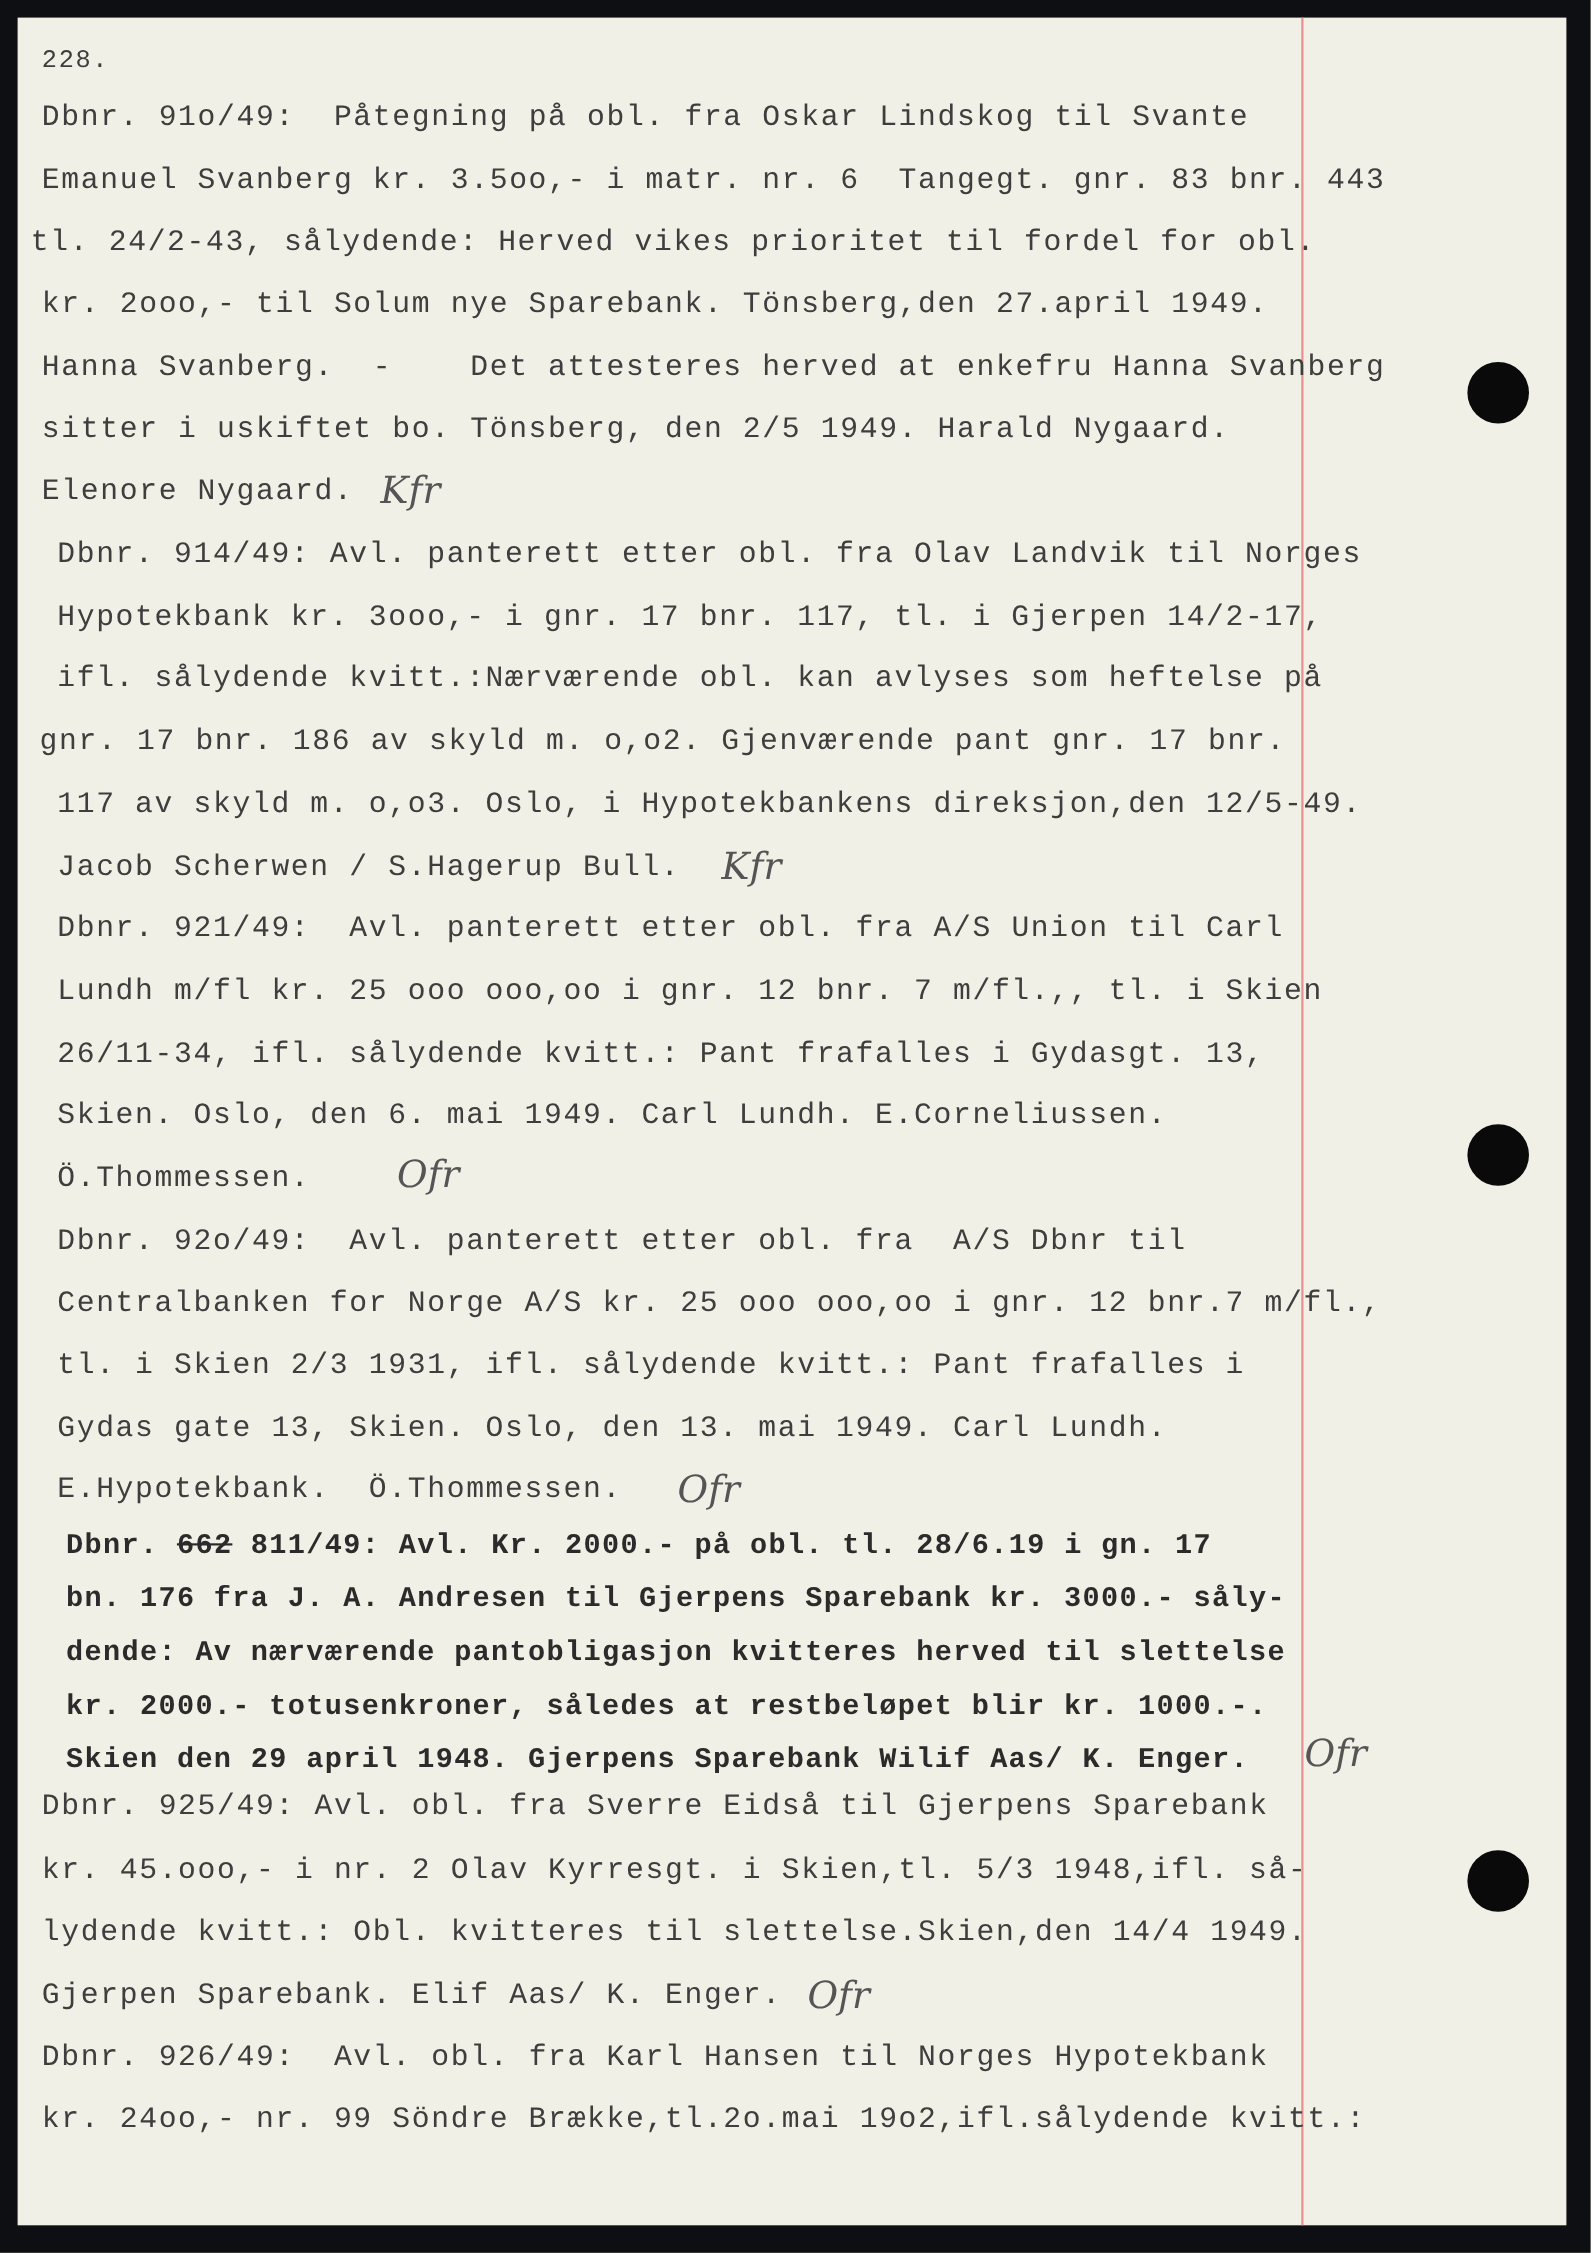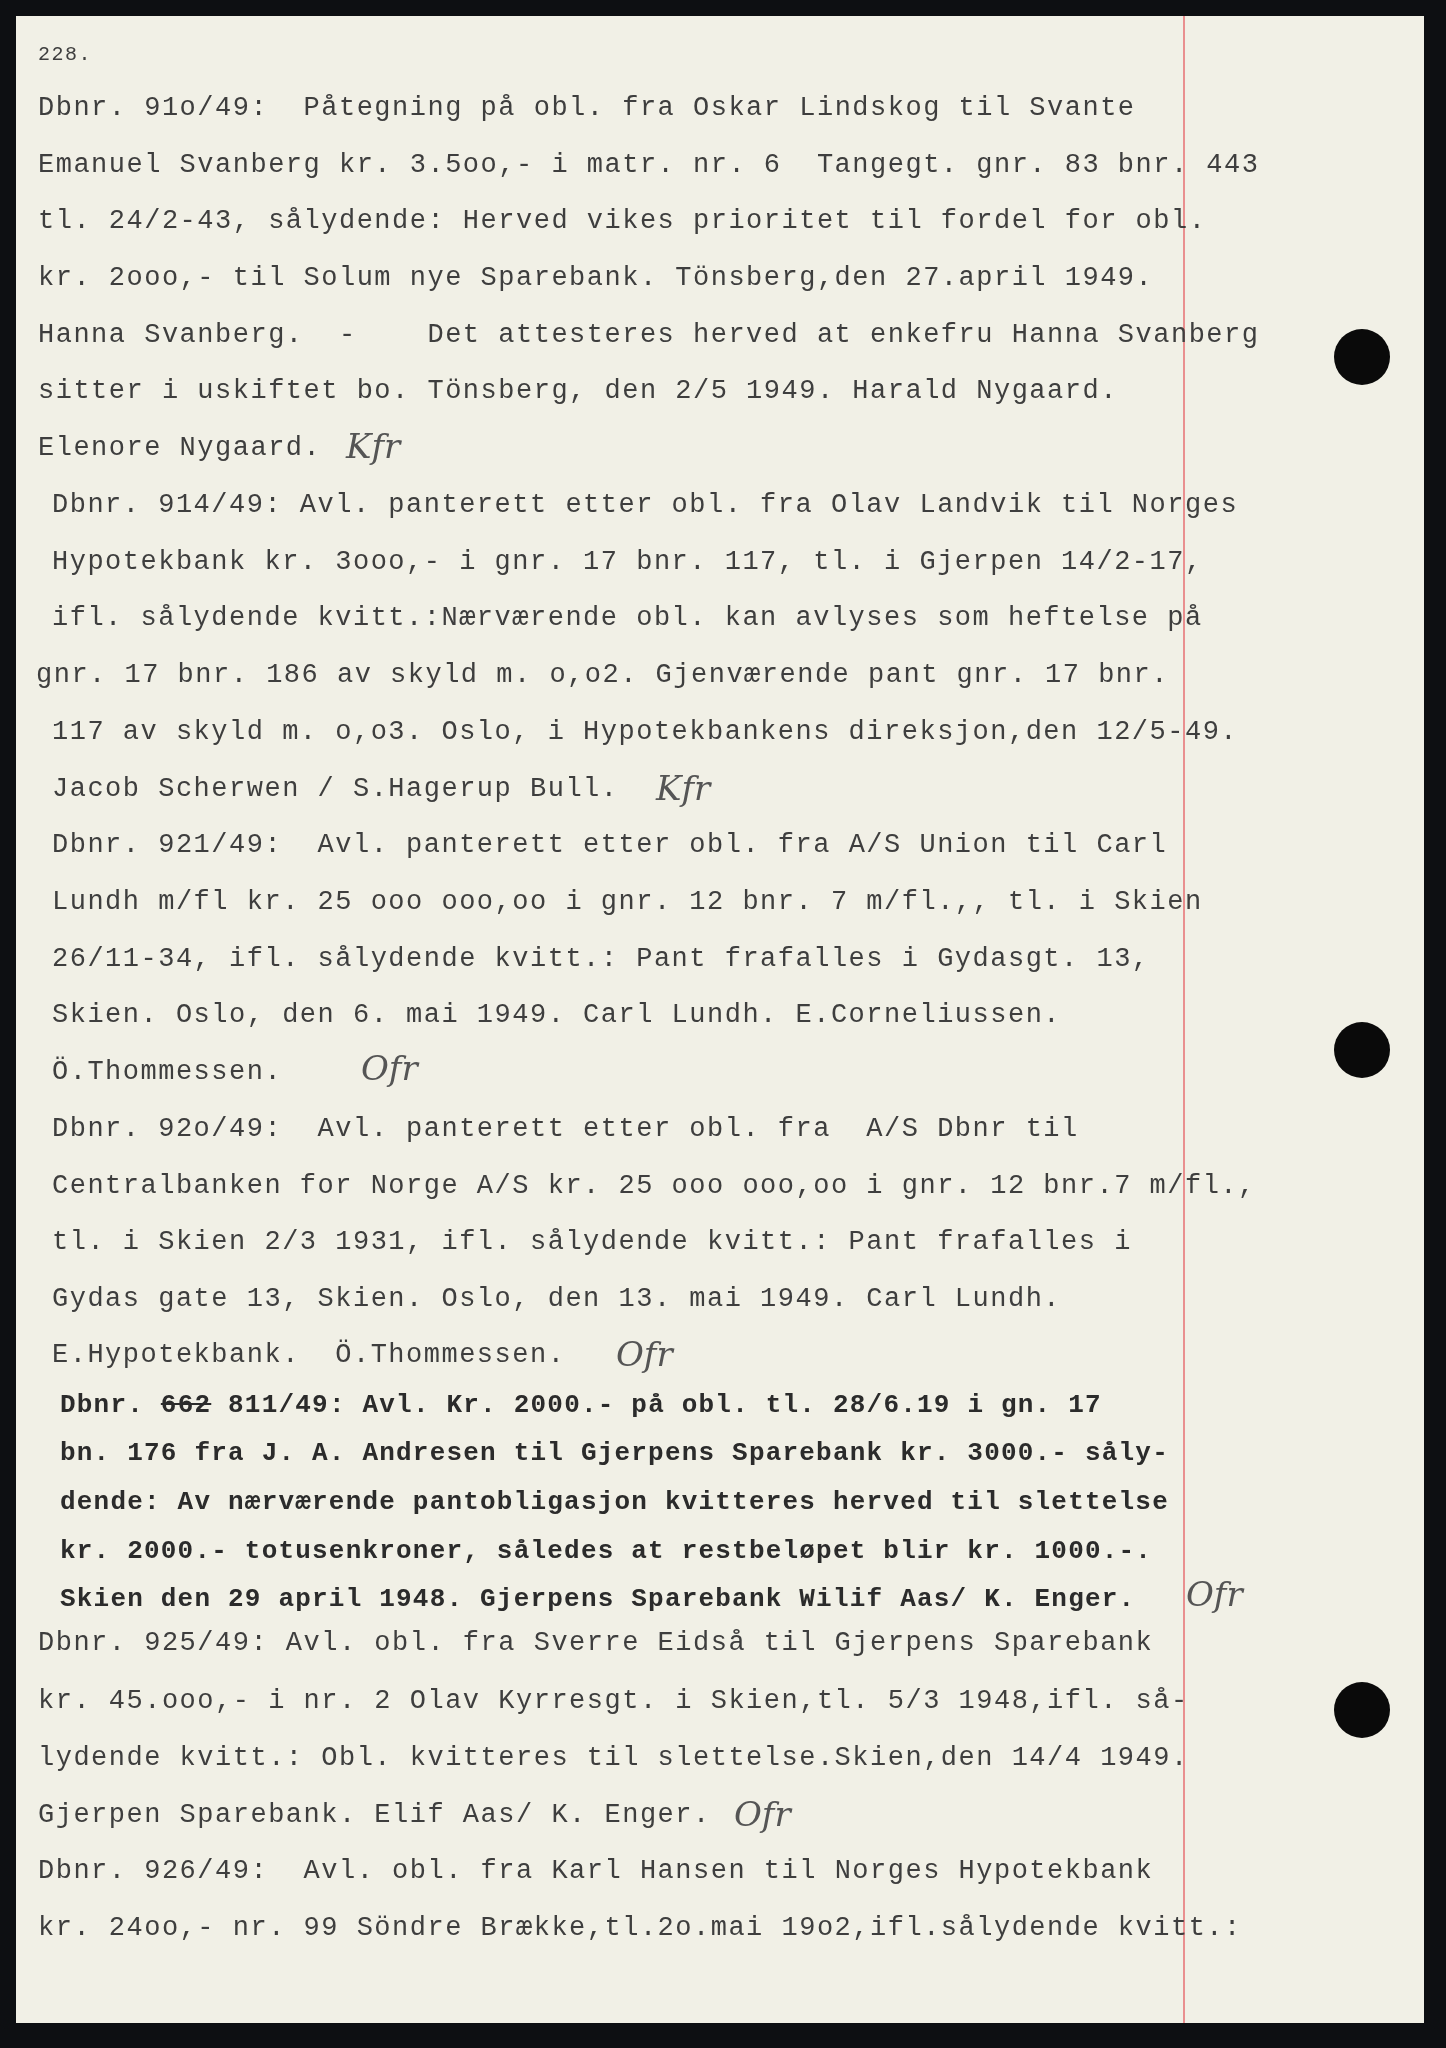--- a/index.html
+++ b/index.html
@@ -20,37 +20,37 @@
   .line {
     position:absolute; left:0; white-space:pre; color:#3e3e3e; font-size:27px; letter-spacing:1.5px;
     line-height:34px;
   }
   .ref { text-decoration-thickness:3px; text-underline-offset:7px; }
   .strike { text-decoration:line-through; }
   .bold { font-weight:bold; color:#2b2b2b; font-size:26px; letter-spacing:1.2px; }
   .sig {
     position:absolute; color:#555; font-family:"DejaVu Serif",serif; font-style:italic; font-size:34px;
   }
-  .pageno { font-size:20px; }
+  .pageno { font-size:23px; }
 </style>
 </head>
 <body>
 
 <div class="paper">
   <div class="margin-line"></div>
   <div class="punch" style="top:313px"></div>
   <div class="punch" style="top:1006px"></div>
   <div class="punch" style="top:1666px"></div>
 
   <div class="line pageno" style="left:22px;top:22px">228.</div>
 
   <div>
     <div class="line" style="left:22px;top:75px"><span class="ref">Dbnr. 91o/49:</span>  <span>Påtegning på obl. fra Oskar Lindskog til Svante</span></div>
     <div class="line" style="left:22px;top:132px">Emanuel Svanberg kr. 3.5oo,- i matr. nr. 6  Tangegt. gnr. 83 bnr. 443</div>
-    <div class="line" style="left:22px;top:188px">tl. 24/2-43, sålydende: Herved vikes prioritet til fordel for obl.</div>
+    <div class="line" style="left:12px;top:188px">tl. 24/2-43, sålydende: Herved vikes prioritet til fordel for obl.</div>
     <div class="line" style="left:22px;top:245px">kr. 2ooo,- til Solum nye Sparebank. Tönsberg,den 27.april 1949.</div>
     <div class="line" style="left:22px;top:302px">Hanna Svanberg.  -    Det attesteres herved at enkefru Hanna Svanberg</div>
     <div class="line" style="left:22px;top:358px">sitter i uskiftet bo. Tönsberg, den 2/5 1949. Harald Nygaard.</div>
     <div class="line" style="left:22px;top:415px">Elenore Nygaard.</div>
     <div class="sig" style="left:330px;top:410px">Kfr</div>
   </div>
 
   <div>
     <div class="line" style="left:36px;top:472px"><span class="ref">Dbnr. 914/49:</span> <span>Avl. panterett etter obl. fra Olav Landvik til Norges</span></div>
     <div class="line" style="left:36px;top:529px">Hypotekbank kr. 3ooo,- i gnr. 17 bnr. 117, tl. i Gjerpen 14/2-17,</div>

